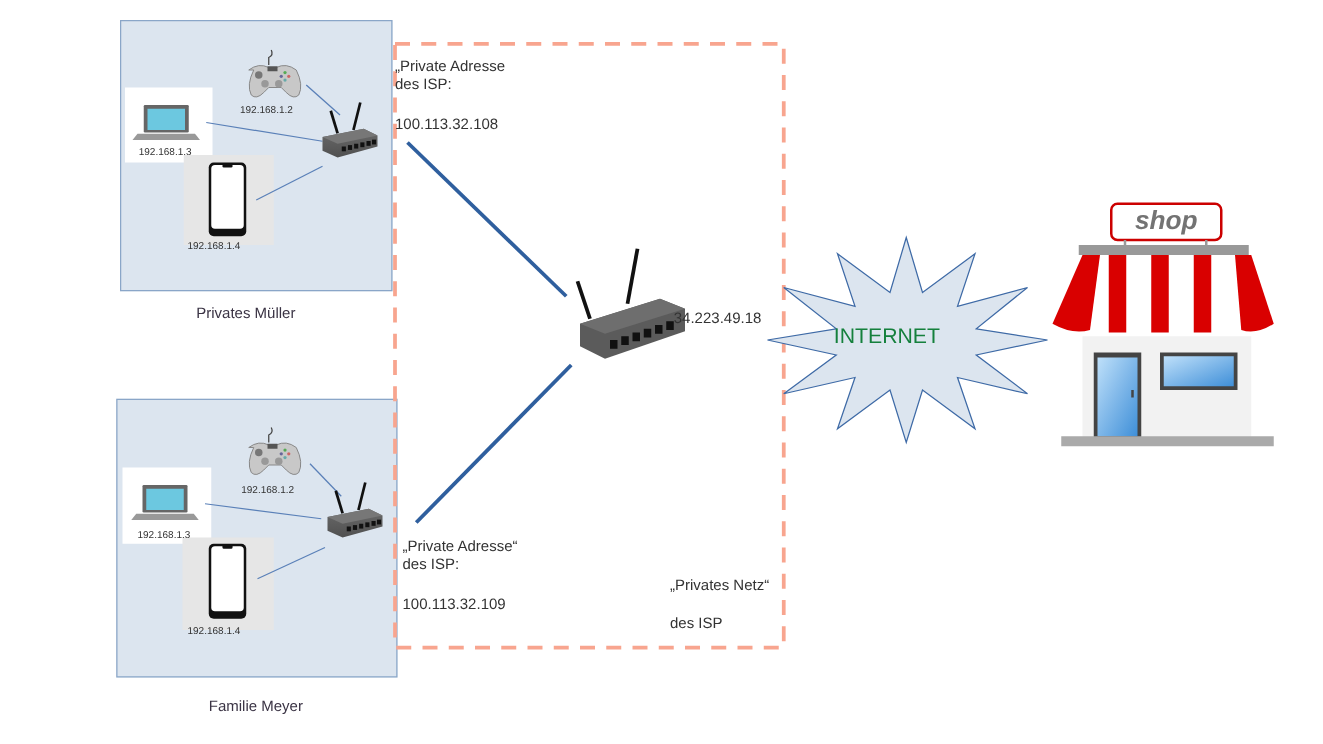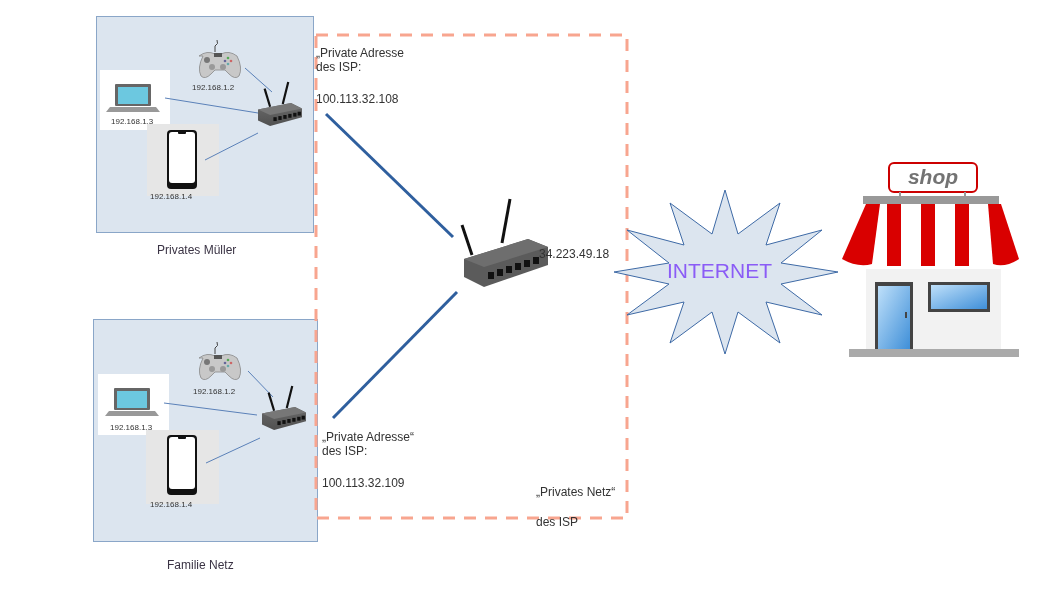--- a/index.html
+++ b/index.html
@@ -6,21 +6,21 @@
   body { width:1058px; height:595px; position:relative; overflow:hidden;
          font-family:"Liberation Sans", sans-serif; color:#222; }
   .abs { position:absolute; }
   .family-box { position:absolute; background:#dce5ef; border:1px solid #8aa6c8; box-sizing:border-box; }
   .small-ip { position:absolute; font-size:8px; color:#333; white-space:nowrap; }
   .label { position:absolute; font-size:12px; color:#333; white-space:nowrap; line-height:14px; }
   .caption { position:absolute; font-size:12px; color:#3a3344; white-space:nowrap; }
   svg { position:absolute; left:0; top:0; overflow:visible; }
   .laptop-bg { position:absolute; background:#ffffff; }
   .phone-bg { position:absolute; background:#e6e6e6; }
-  .internet-text { position:absolute; font-size:21px; color:#8b5cf6; white-space:nowrap; }
+  .internet-text { position:absolute; font-size:17px; color:#15803d; white-space:nowrap; }
 </style>
 </head>
 <body>
 
 <div class="family-box" style="left:96px;top:16px;width:218px;height:217px;"></div>
 <div class="family-box" style="left:93px;top:319px;width:225px;height:223px;"></div>
 
 <div class="laptop-bg" style="left:100px;top:70px;width:70px;height:60px;"></div>
 <div class="phone-bg" style="left:147px;top:124px;width:72px;height:72px;"></div>
 <div class="laptop-bg" style="left:98px;top:374px;width:71px;height:61px;"></div>
@@ -176,35 +176,35 @@
 
 <div class="small-ip" style="left:192px;top:83px;">192.168.1.2</div>
 <div class="small-ip" style="left:111px;top:117px;">192.168.1.3</div>
 <div class="small-ip" style="left:150px;top:192px;">192.168.1.4</div>
 
 <div class="small-ip" style="left:193px;top:387px;">192.168.1.2</div>
 <div class="small-ip" style="left:110px;top:423px;">192.168.1.3</div>
 <div class="small-ip" style="left:150px;top:500px;">192.168.1.4</div>
 
 <div class="caption" style="left:157px;top:243px;">Privates Müller</div>
-<div class="caption" style="left:167px;top:558px;">Familie Netz</div>
+<div class="caption" style="left:167px;top:558px;">Familie Meyer</div>
 
 <div class="label" style="left:316px;top:46px;">
   <div>„Private Adresse</div>
   <div>des ISP:</div>
   <div style="height:18px;"></div>
   <div>100.113.32.108</div>
 </div>
 
 <div class="label" style="left:322px;top:430px;">
   <div>„Private Adresse“</div>
   <div>des ISP:</div>
   <div style="height:18px;"></div>
   <div>100.113.32.109</div>
 </div>
 
 <div class="label" style="left:539px;top:247px;">34.223.49.18</div>
 
-<div class="label" style="left:536px;top:461px;margin-top:24px;">
+<div class="label" style="left:536px;top:461px;">
   <div>„Privates Netz“</div>
   <div style="height:16px;"></div>
   <div>des ISP</div>
 </div>
 
 </body></html>

